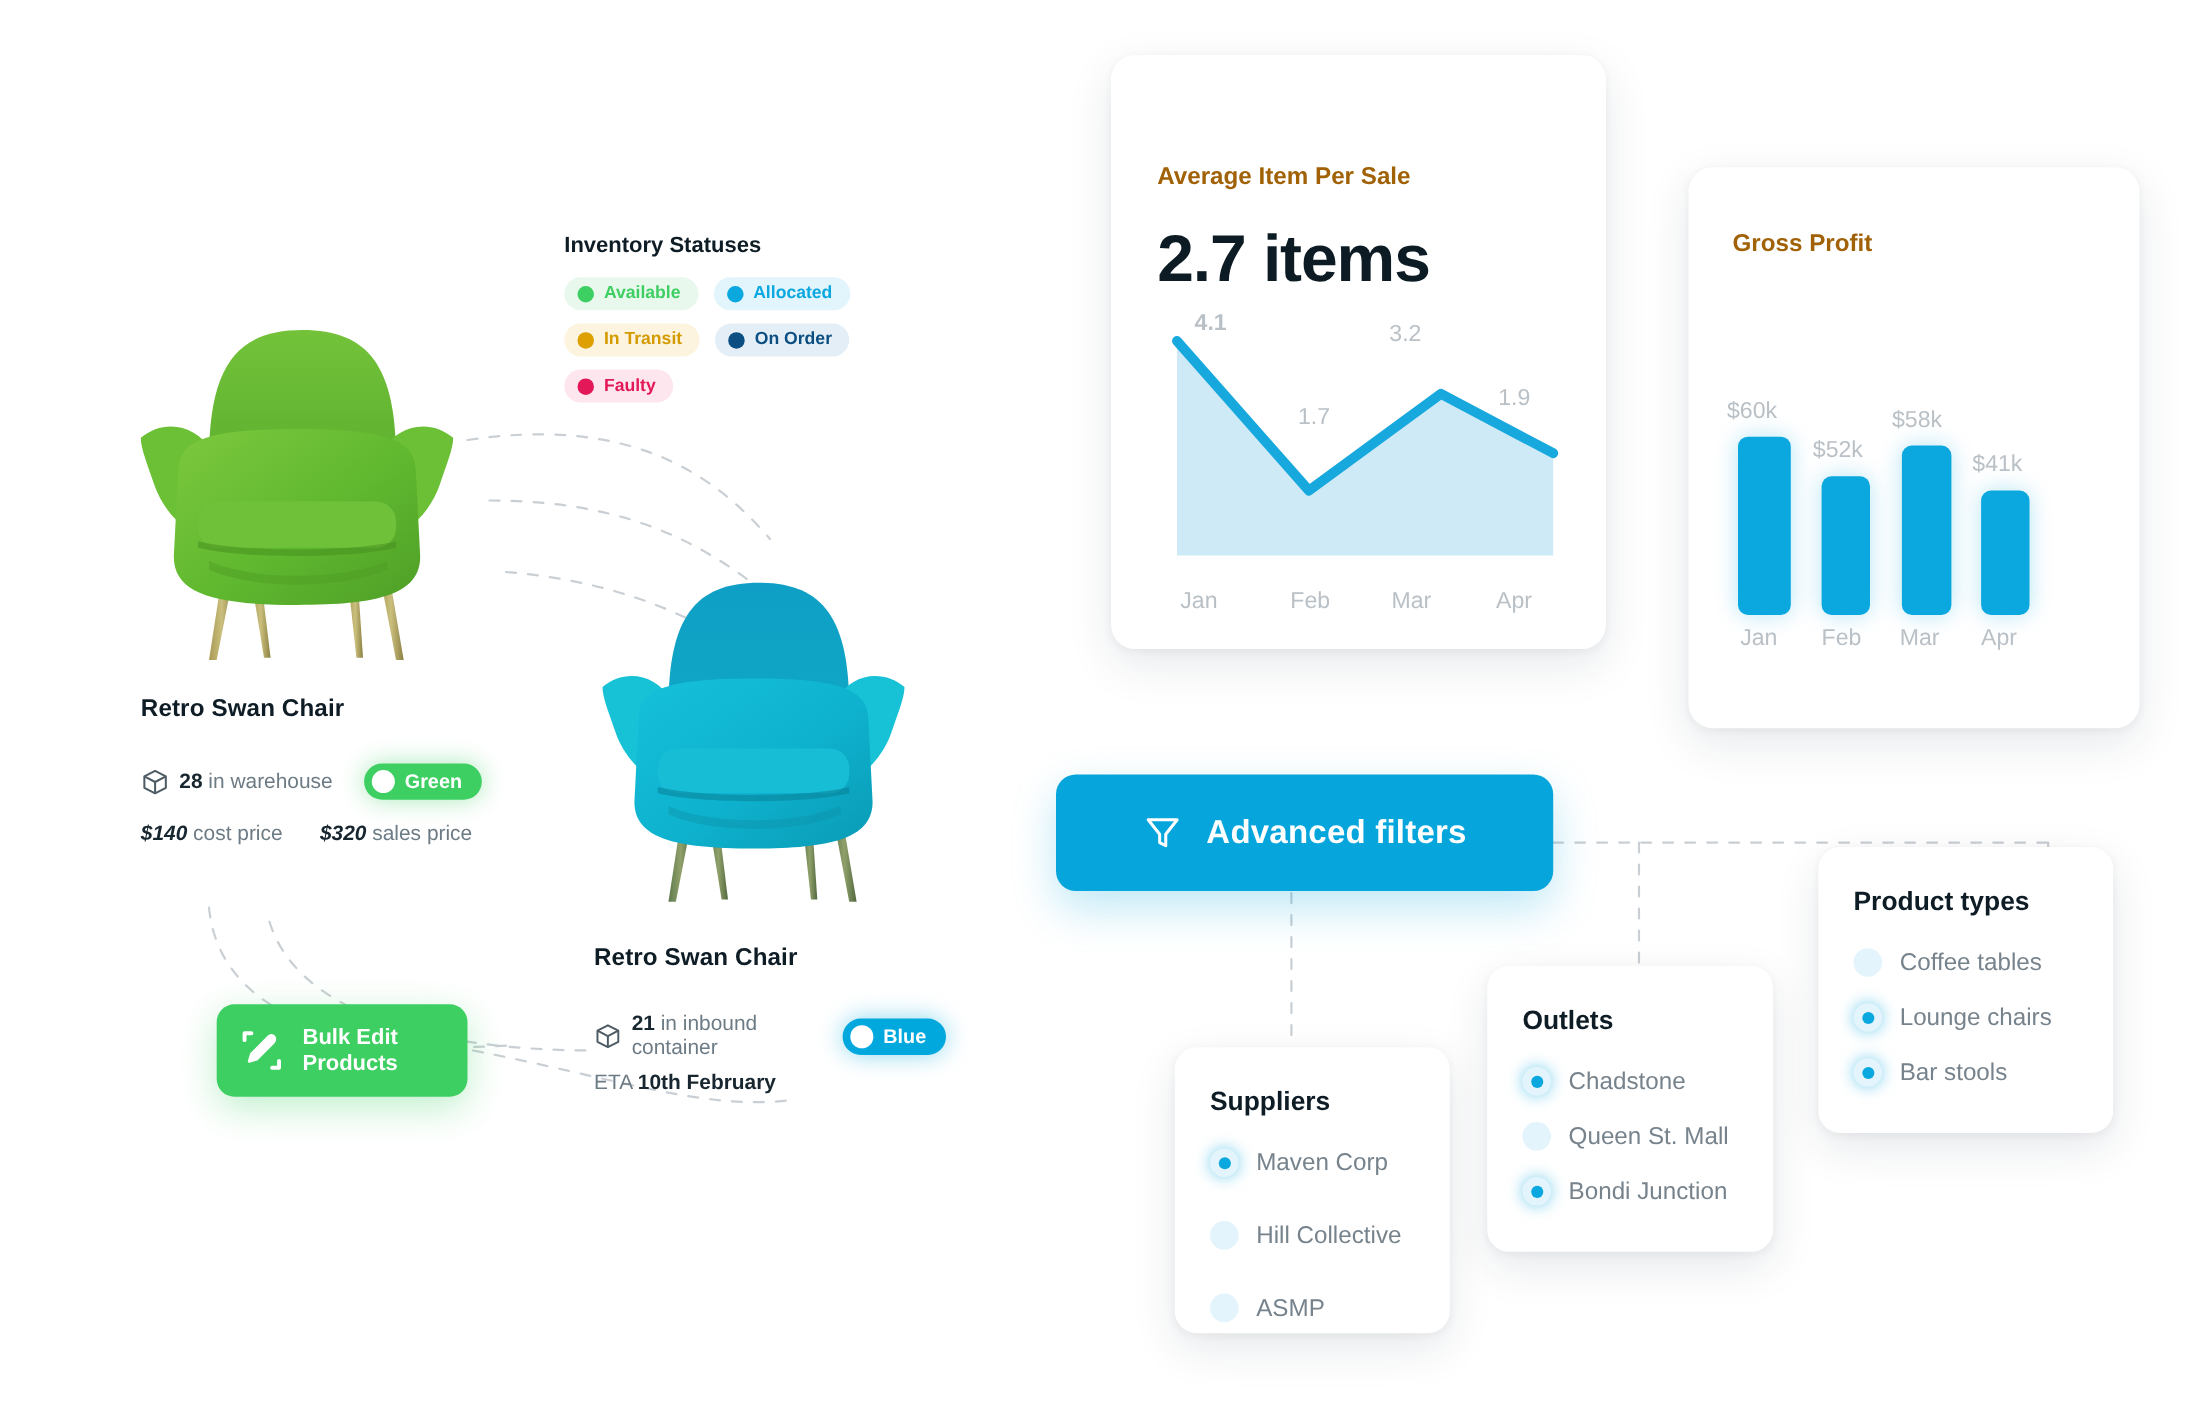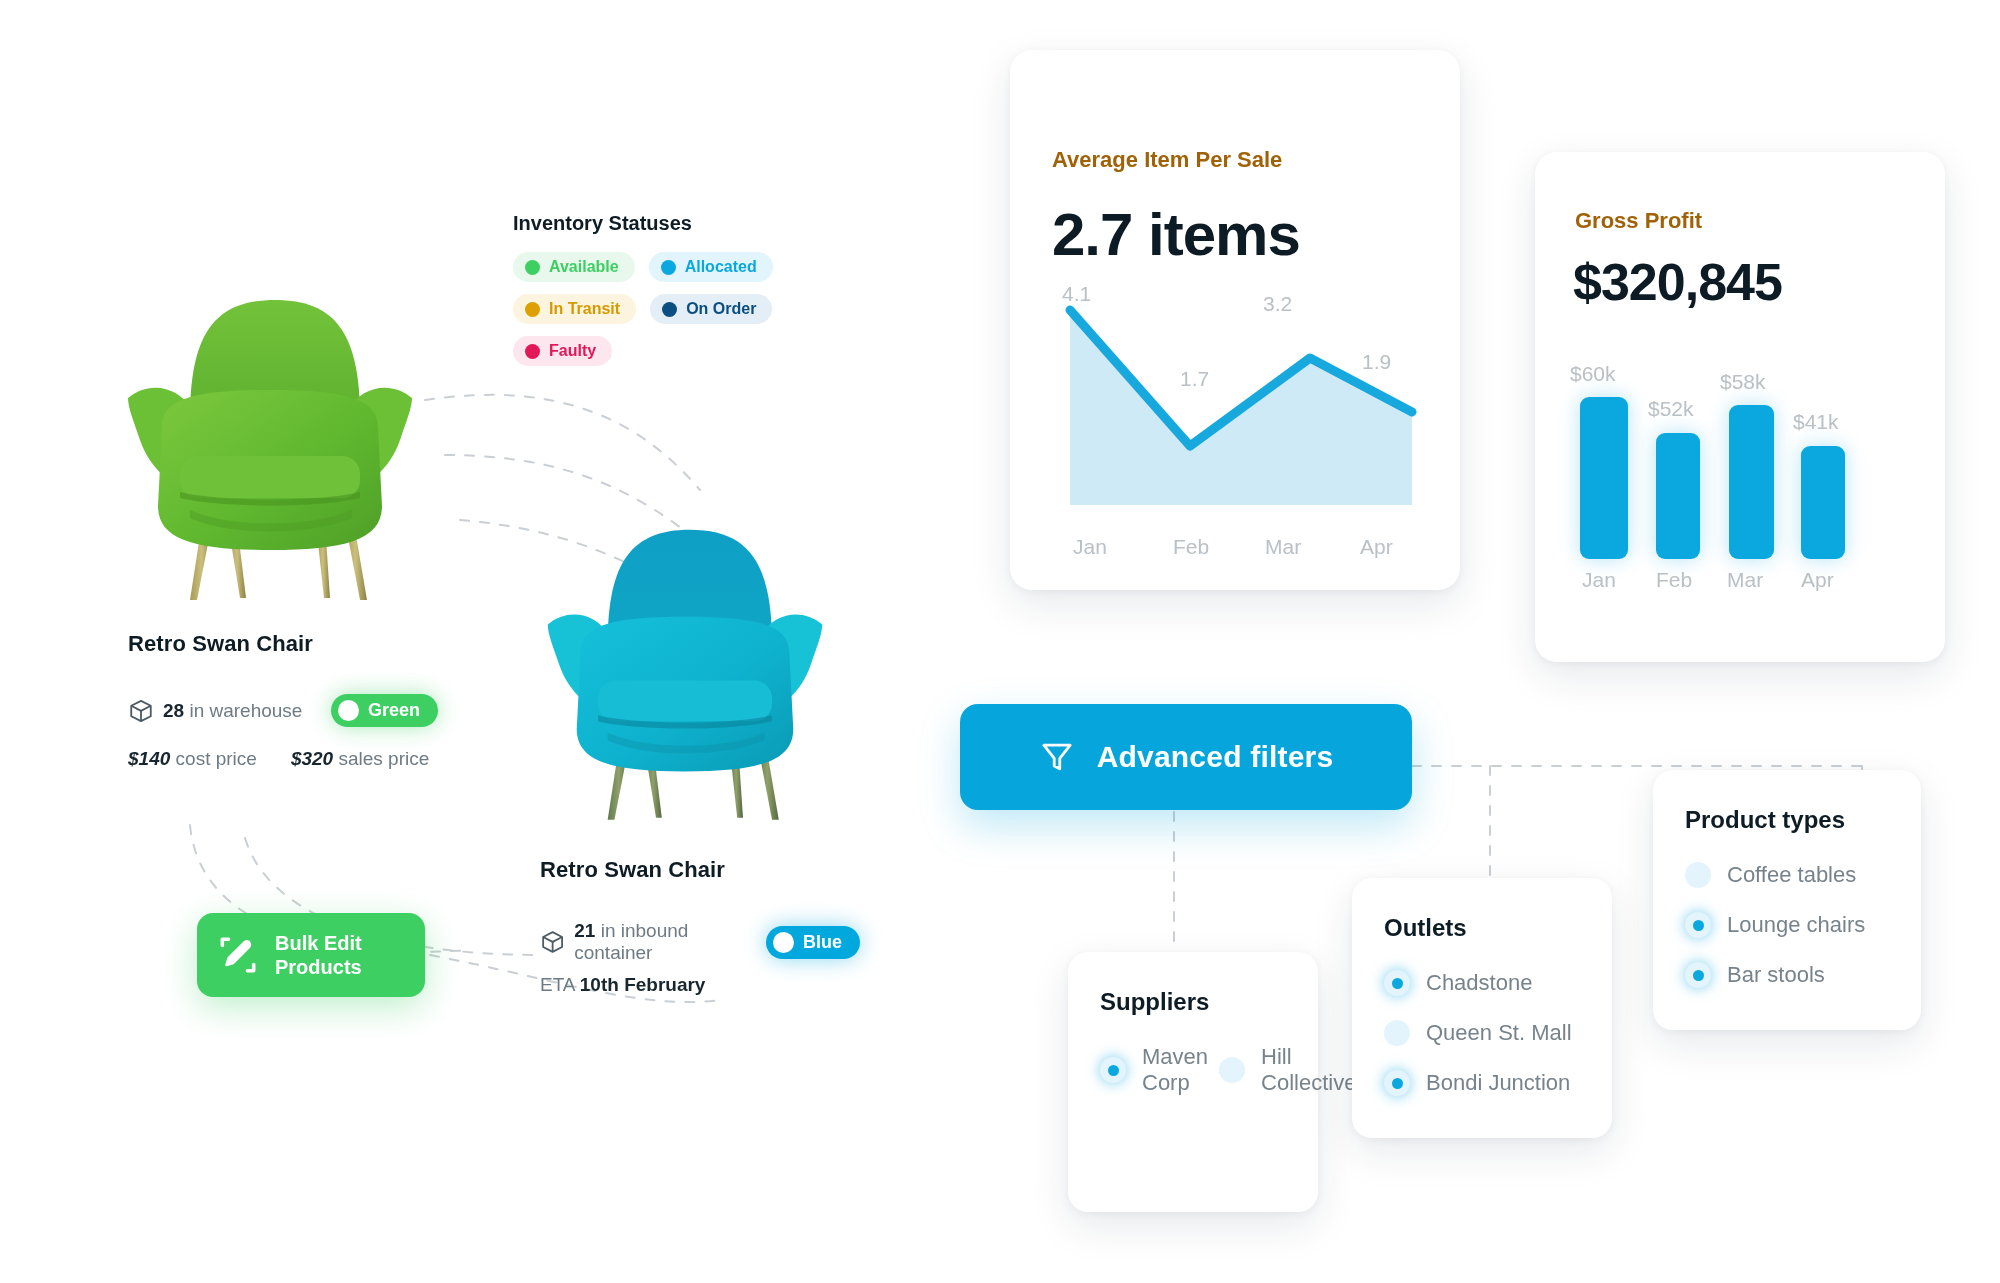--- a/index.html
+++ b/index.html
@@ -274,34 +274,33 @@
 
   <div class="card" style="left:1010px; top:50px; width:450px; height:540px;">
     <div class="card-title" style="position:absolute; left:42px; top:97px;">Average Item Per Sale</div>
     <div class="card-value" style="position:absolute; left:42px; top:150px; font-size:60px;">2.7 items</div>
 
     <svg style="position:absolute; left:50px; top:230px;" width="370" height="245" viewBox="0 0 370 245">
       <path d="M10 30 L130 166 L250 78 L352 132 L352 225 L10 225 Z" fill="#cfeaf7"></path>
       <path d="M10 30 L130 166 L250 78 L352 132" fill="none" stroke="#17a8dd" stroke-width="9" stroke-linecap="round" stroke-linejoin="round"></path>
     </svg>
 
-    <div class="pt-lbl" style="left:52px; top:232px;">4.1</div>
+    <div class="pt-lbl" style="left:76px; top:232px;font-weight:bold;">4.1</div>
     <div class="pt-lbl" style="left:170px; top:317px;">1.7</div>
     <div class="pt-lbl" style="left:253px; top:242px;">3.2</div>
     <div class="pt-lbl" style="left:352px; top:300px;">1.9</div>
 
     <div class="axis-lbl" style="left:63px; top:485px;">Jan</div>
     <div class="axis-lbl" style="left:163px; top:485px;">Feb</div>
     <div class="axis-lbl" style="left:255px; top:485px;">Mar</div>
     <div class="axis-lbl" style="left:350px; top:485px;">Apr</div>
   </div>
 
   <div class="card" style="left:1535px; top:152px; width:410px; height:510px;">
     <div class="card-title" style="position:absolute; left:40px; top:56px;">Gross Profit</div>
-    <div class="card-value" style="position:absolute; left:38px; top:100px; font-size:52px;">$320,845</div>
 
     <div class="bar" style="left:45px; top:245px; width:48px; height:162px;"></div>
     <div class="bar" style="left:121px; top:281px; width:44px; height:126px;"></div>
     <div class="bar" style="left:194px; top:253px; width:45px; height:154px;"></div>
     <div class="bar" style="left:266px; top:294px; width:44px; height:113px;"></div>
 
     <div class="axis-lbl" style="left:35px; top:210px;">$60k</div>
     <div class="axis-lbl" style="left:113px; top:245px;">$52k</div>
     <div class="axis-lbl" style="left:185px; top:218px;">$58k</div>
     <div class="axis-lbl" style="left:258px; top:258px;">$41k</div>
@@ -314,21 +313,21 @@
 
   <div class="adv-btn">
     <svg width="36" height="36" viewBox="0 0 26 26" fill="none" stroke="#fff" stroke-width="2" stroke-linejoin="round">
       <path d="M3.5 4.5 H22.5 L15 14 V21.5 L11 19.5 V14 Z"></path>
     </svg>
     <span class="label">Advanced filters</span>
   </div>
 
   <div class="filter-card" style="left:1068px; top:952px; width:250px; height:260px; padding:36px 0 0 32px;">
     <h3 style="margin-bottom:28px;">Suppliers</h3>
-    <div id="grp0" style="display:flex; flex-direction:row; gap:11px;">
+    <div id="grp0" style="display:flex; flex-direction:column; gap:40px;">
         <div class="opt on">
           <span class="radio"></span>
           <span class="txt">Maven Corp</span>
         </div>
         <div class="opt">
           <span class="radio"></span>
           <span class="txt">Hill Collective</span>
         </div>
         <div class="opt">
           <span class="radio"></span>

